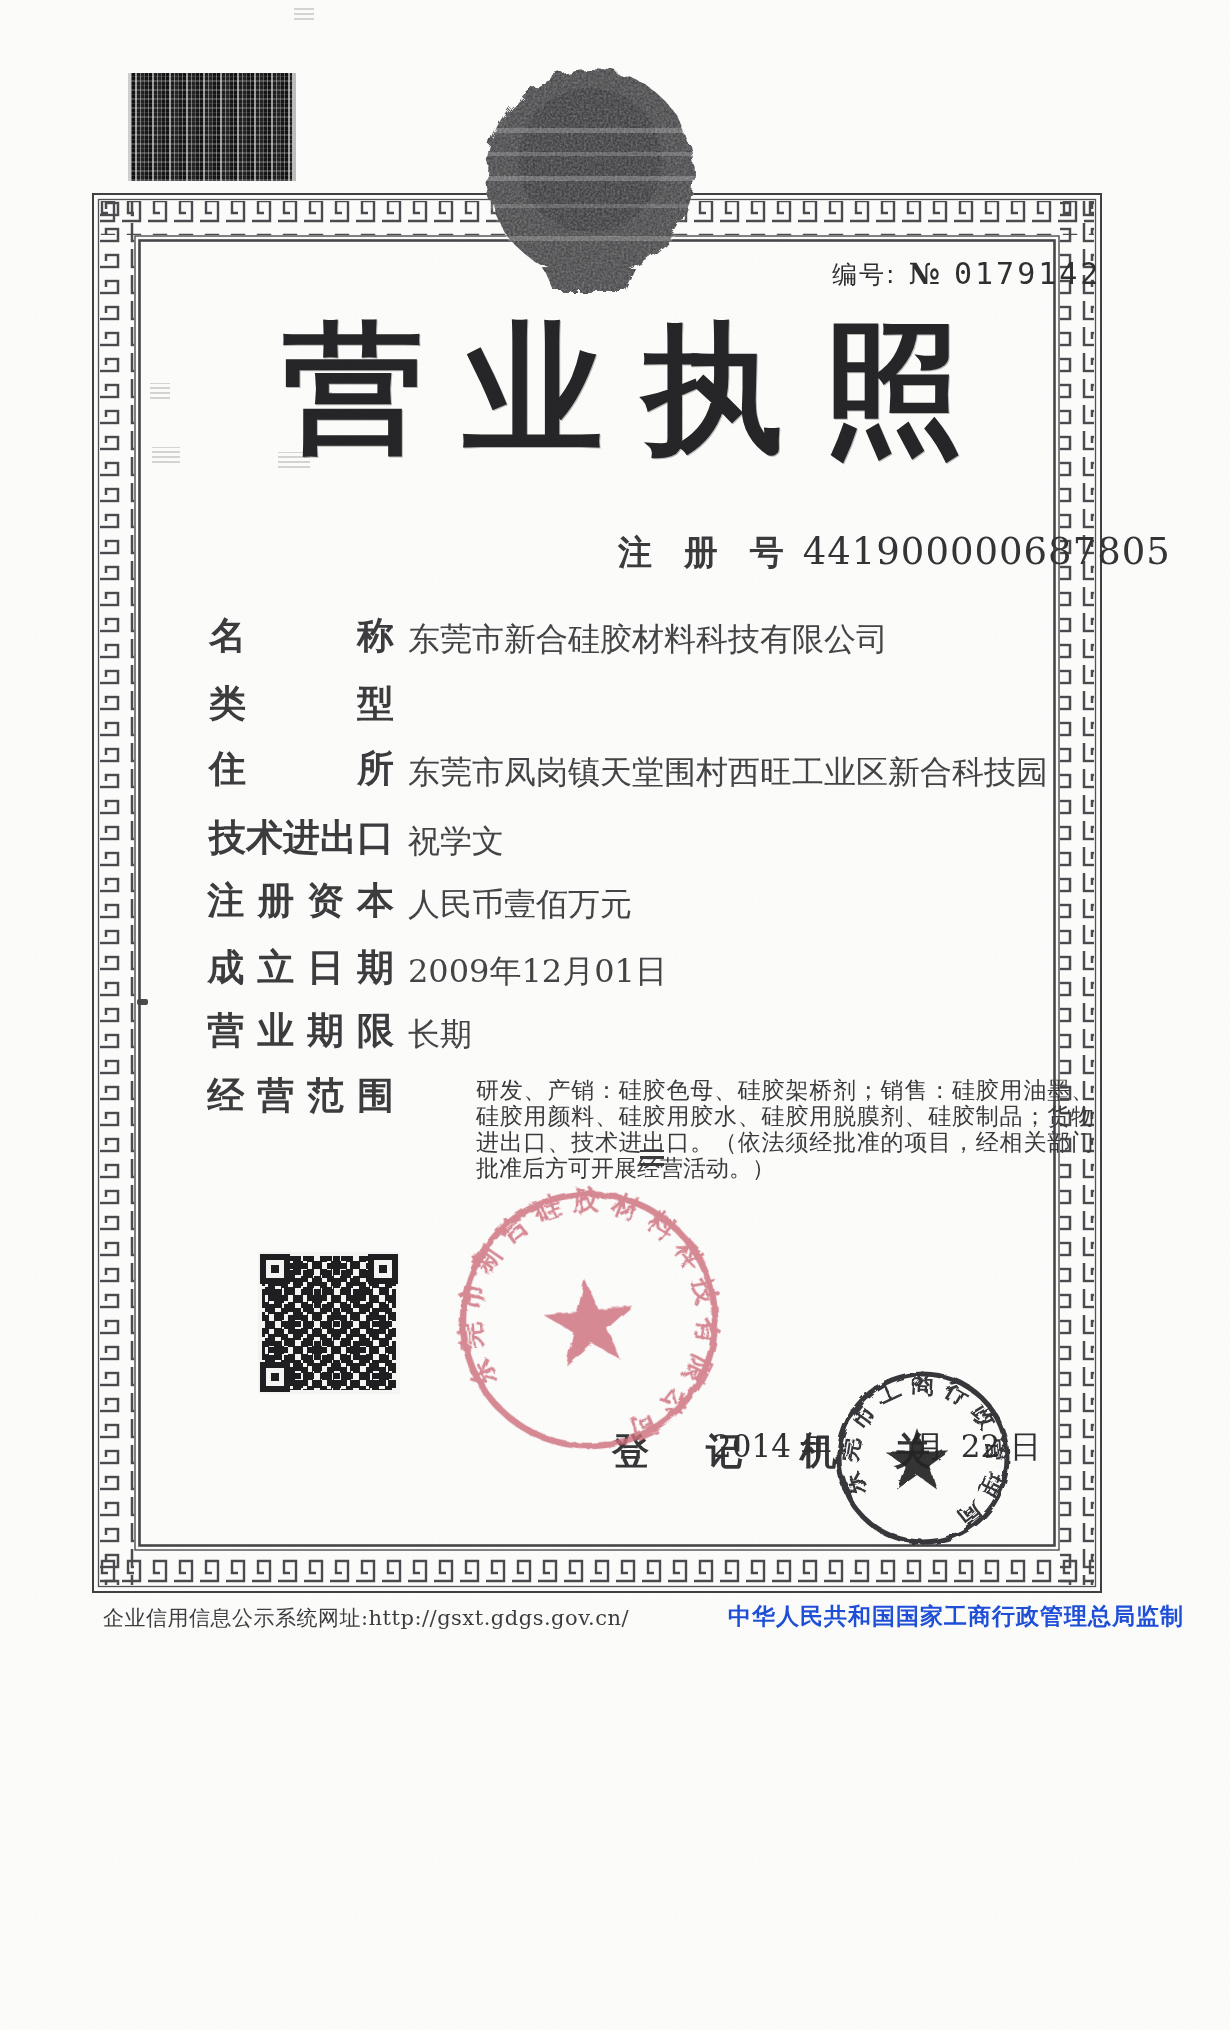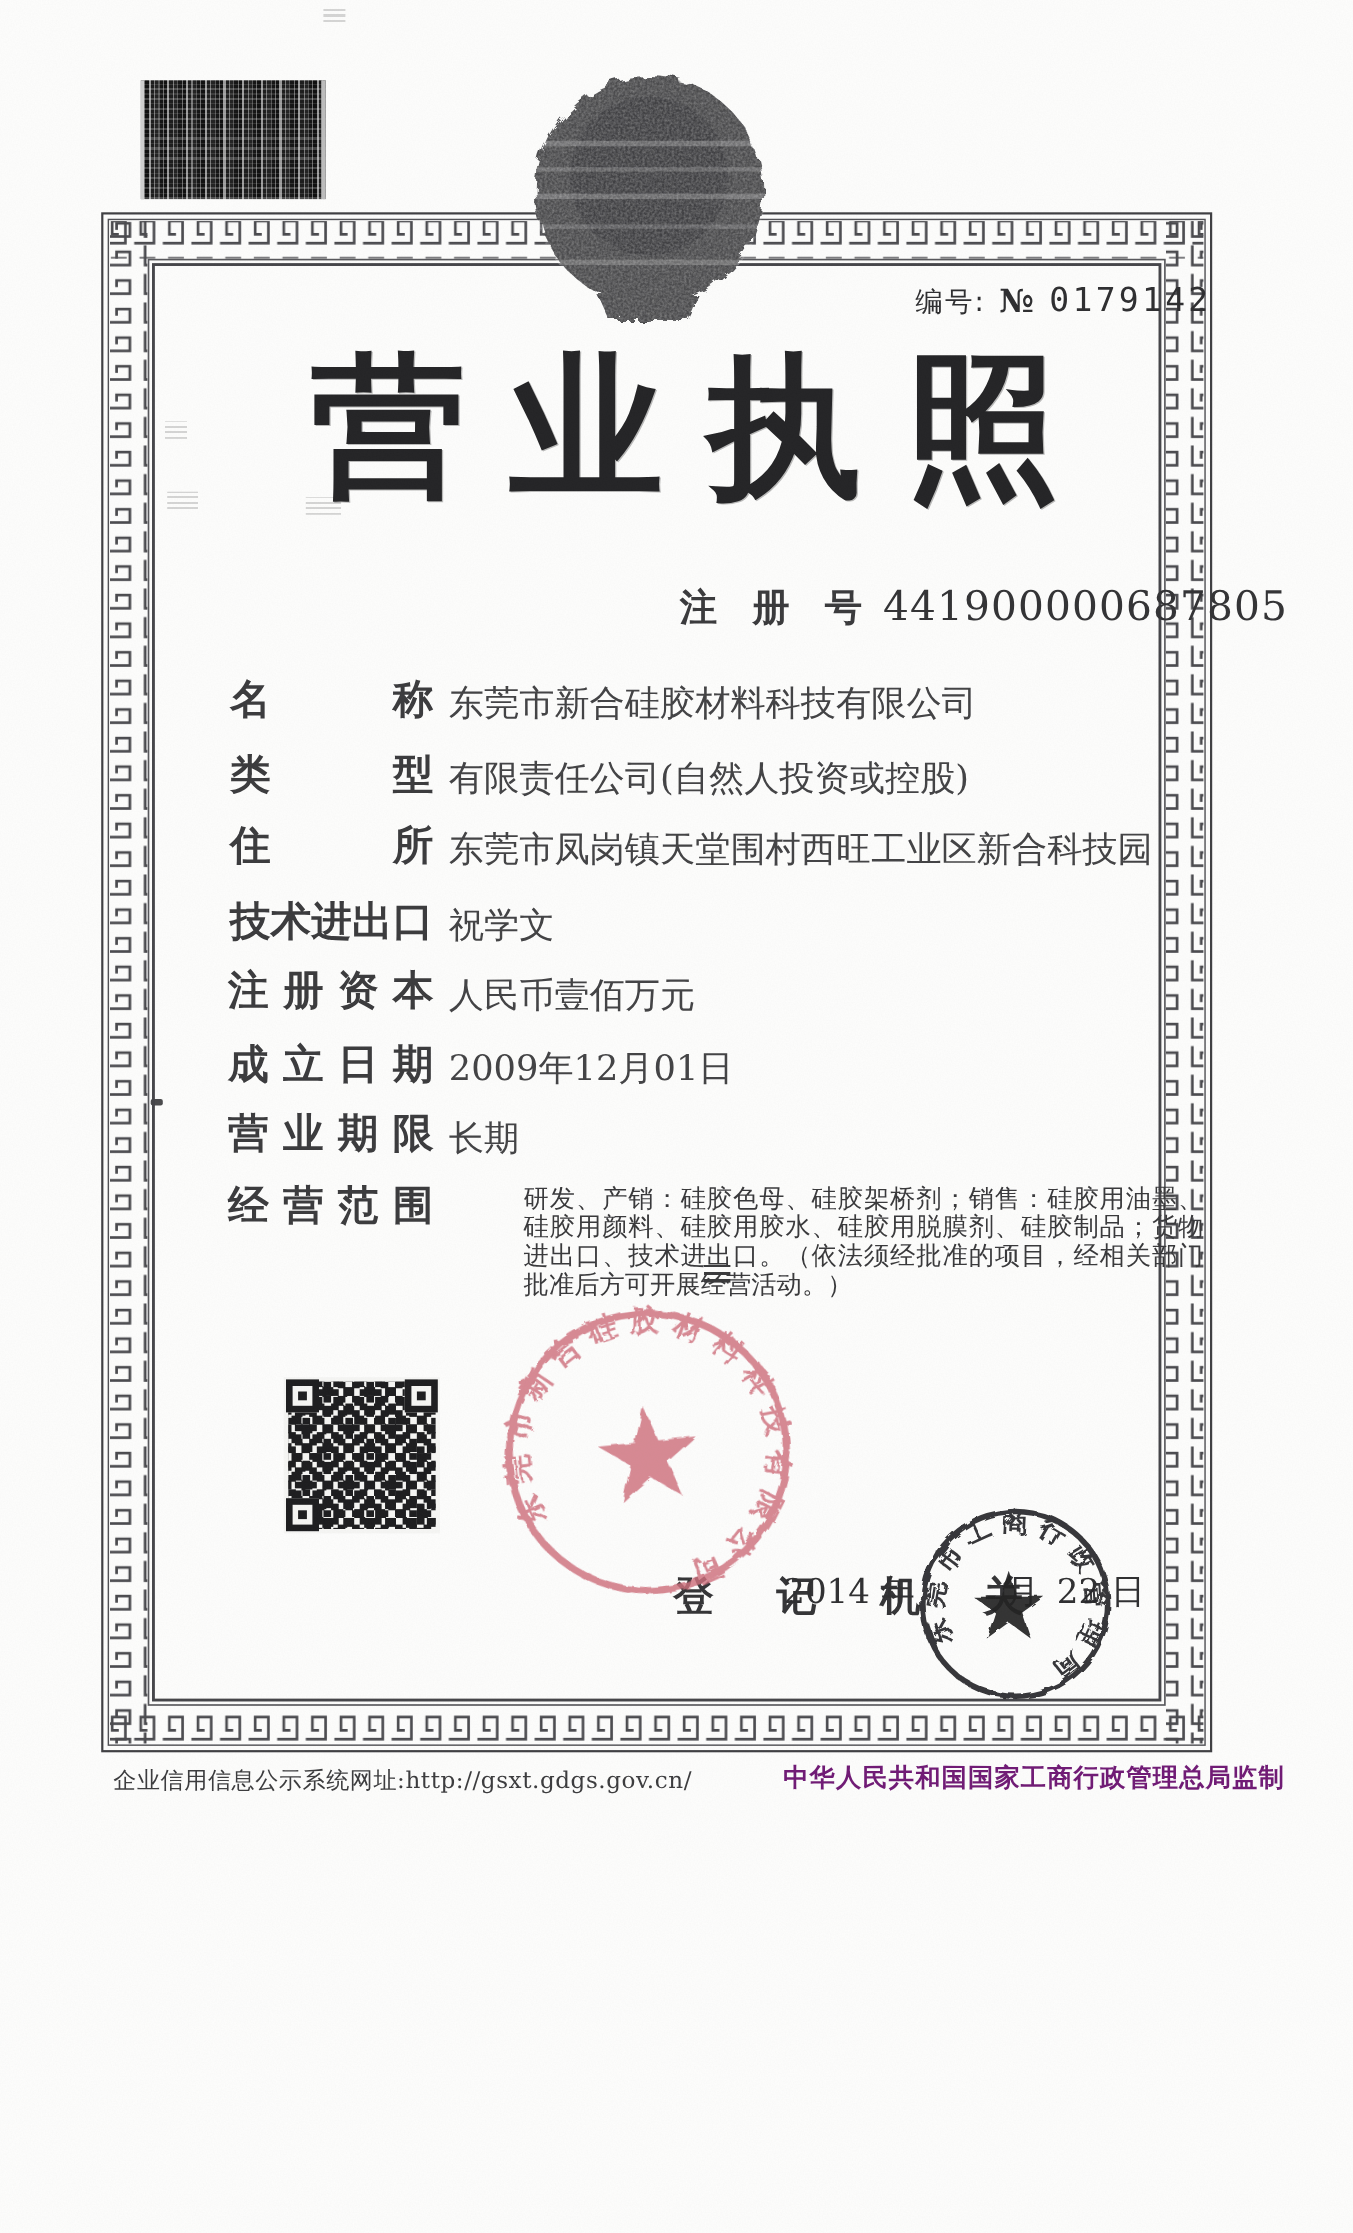--- a/index.html
+++ b/index.html
@@ -60,21 +60,21 @@
     margin-left:82px;width:618px;white-space:normal;
     font-size:23px;line-height:26px;text-align:justify;padding-top:2px;color:#39393b;
   }
   
   .registrar{left:612px;top:1427px;font-family:"DejaVu Serif",serif;font-weight:700;font-size:37px;letter-spacing:22px;color:#343436;white-space:nowrap;}
   .issue-date{left:712px;top:1426px;font-family:"DejaVu Serif",serif;font-size:31px;color:#2f2f31;display:flex;white-space:nowrap;}
   .issue-date .m{margin-left:82px;}
   .issue-date .d{margin-left:16px;}
   
   .footer-left{left:103px;top:1604px;font-family:"DejaVu Serif",serif;font-size:21px;color:#3c3c3e;letter-spacing:.5px;}
-  .footer-right{left:712px;top:1601px;font-family:Liberation Mono, monospace;font-weight:600;font-size:23px;color:#701a75;letter-spacing:1px;}
+  .footer-right{left:728px;top:1601px;font-family:Liberation Mono, monospace;font-weight:600;font-size:23px;color:#1d4ed8;letter-spacing:1px;}
   
   .art{position:absolute;pointer-events:none;}
   .art.bars{background:repeating-linear-gradient(0deg,#3a3a3c 0 3px,rgba(0,0,0,0) 3px 7px);}
   .art.faint{opacity:.3;background:repeating-linear-gradient(0deg,#777 0 2px,rgba(0,0,0,0) 2px 5px);}
   .art.dot{background:#4a4a4c;border-radius:2px;}
   svg{display:block}
   .layer-bg{left:0;top:0;z-index:1;pointer-events:none;}
   .layer-txt{z-index:5;}
   .layer-fg{left:0;top:0;z-index:9;pointer-events:none;}
 </style>
@@ -145,21 +145,20 @@
   <span class="rlab">注 册 号</span>
   <span class="rnum">441900000687805</span>
 </div>
 
 <div class="row layer-txt" style="top:615px">
   <div class="flabel">名　　　称</div>
   <div class="fvalue">东莞市新合硅胶材料科技有限公司</div>
 </div>
 <div class="row layer-txt" style="top:683px">
   <div class="flabel">类　　　型</div>
-  <div class="fvalue">有限责任公司(自然人投资或控股)</div>
 </div>
 <div class="row layer-txt" style="top:748px">
   <div class="flabel">住　　　所</div>
   <div class="fvalue">东莞市凤岗镇天堂围村西旺工业区新合科技园</div>
 </div>
 <div class="row layer-txt" style="top:817px">
   <div class="flabel">技术进出口</div>
   <div class="fvalue">祝学文</div>
 </div>
 <div class="row layer-txt" style="top:880px">

